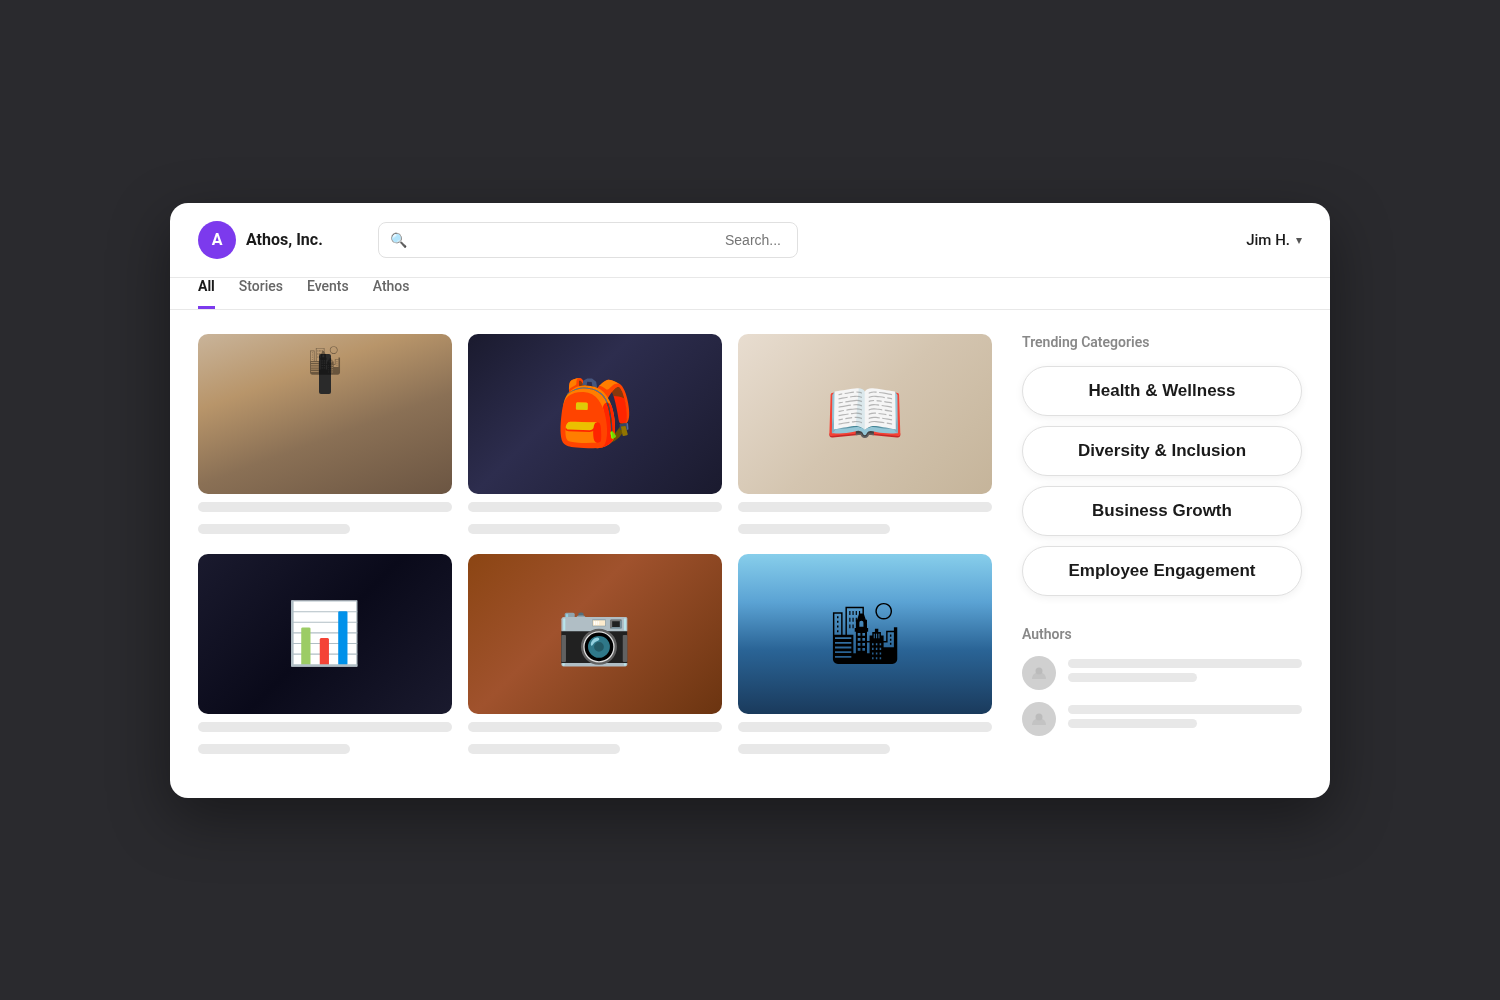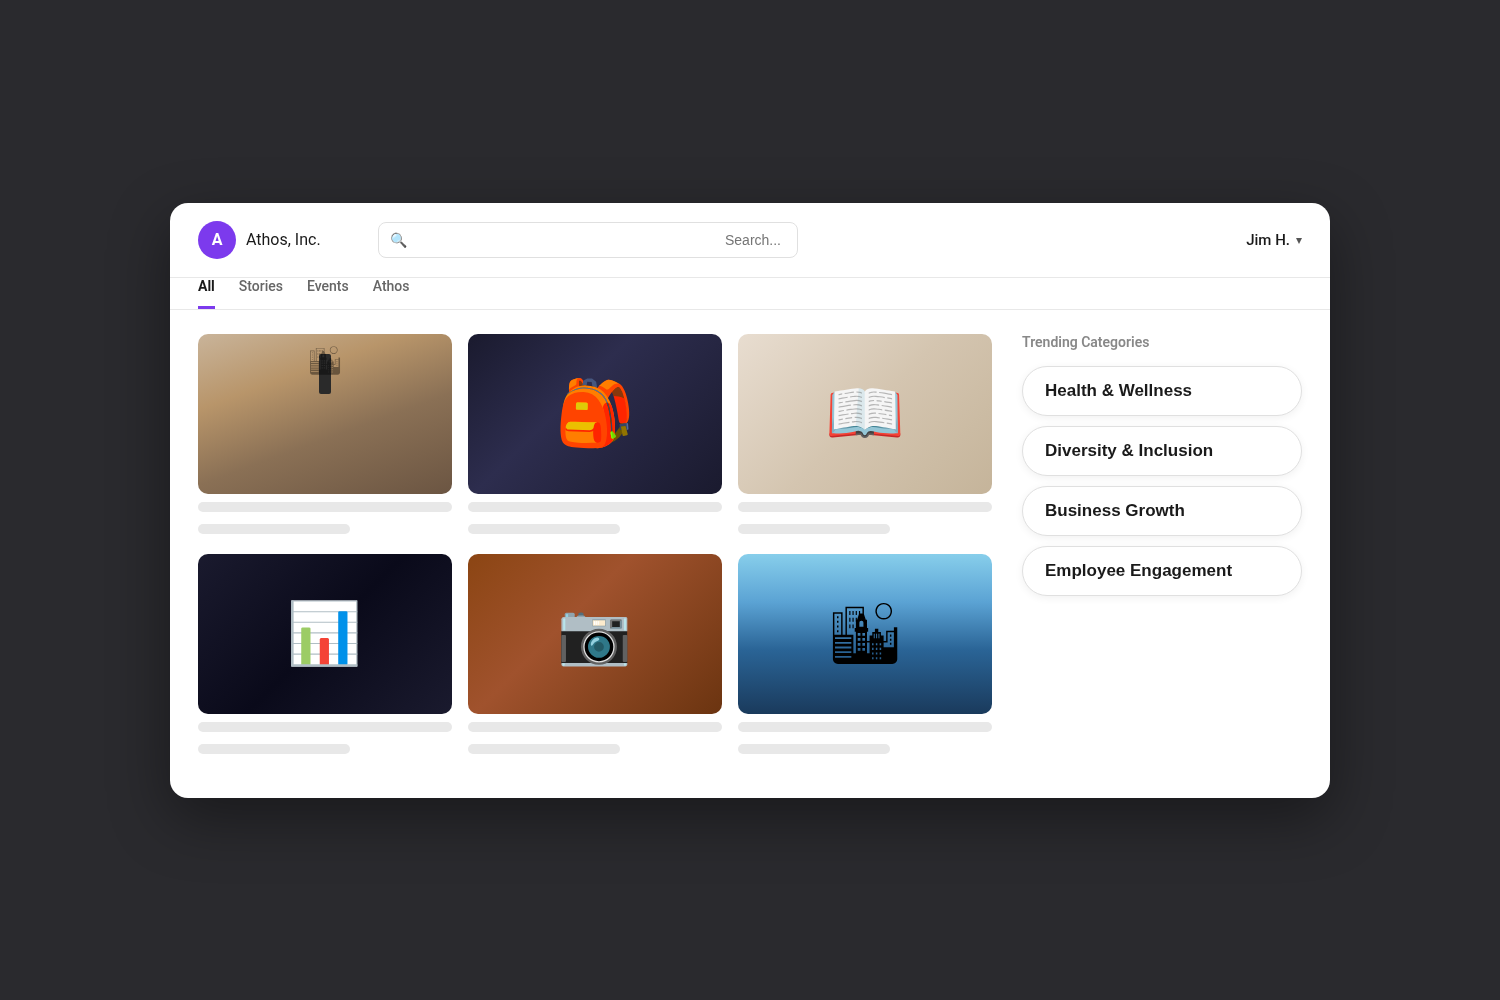--- a/index.html
+++ b/index.html
@@ -47,21 +47,21 @@
       display: flex;
       align-items: center;
       justify-content: center;
       color: white;
       font-weight: bold;
       font-size: 16px;
     }
 
     .company-name {
       font-size: 16px;
-      font-weight: 400;
+      font-weight: 700;
       color: #1a1a1a;
     }
 
     .search-bar {
       flex: 1;
       max-width: 420px;
       position: relative;
     }
 
     .search-bar input {
@@ -291,21 +291,21 @@
 
     .category-pill {
       background: #ffffff;
       border: 1.5px solid #e0e0e0;
       border-radius: 50px;
       padding: 14px 22px;
       font-size: 17px;
       font-weight: 700;
       color: #1a1a1a;
       cursor: pointer;
-      text-align: left;
+      text-align: center;
       box-shadow: 0 2px 8px rgba(0,0,0,0.06);
       transition: all 0.15s;
     }
 
     .authors-section {
       margin-top: 8px;
     }
 
     .authors-title {
       font-size: 14px;
@@ -433,16 +433,45 @@
     <div class="sidebar">
       <div class="sidebar-section-title">Trending Categories</div>
 
       <div class="category-pills">
         <button class="category-pill">Health &amp; Wellness</button>
         <button class="category-pill">Diversity &amp; Inclusion</button>
         <button class="category-pill">Business Growth</button>
         <button class="category-pill">Employee Engagement</button>
       </div>
 
+      <div class="authors-section">
+        <div class="authors-title">Authors</div>
+
+        <div class="author-row">
+          <div class="author-avatar">
+            <svg width="16" height="16" viewBox="0 0 16 16" fill="#bbb">
+              <circle cx="8" cy="6" r="3.5"></circle>
+              <path d="M1 14c0-3.866 3.134-7 7-7s7 3.134 7 7" fill-opacity="0.6"></path>
+            </svg>
+          </div>
+          <div class="author-skeleton">
+            <div class="author-skeleton-line"></div>
+            <div class="author-skeleton-line short"></div>
+          </div>
+        </div>
+
+        <div class="author-row">
+          <div class="author-avatar">
+            <svg width="16" height="16" viewBox="0 0 16 16" fill="#bbb">
+              <circle cx="8" cy="6" r="3.5"></circle>
+              <path d="M1 14c0-3.866 3.134-7 7-7s7 3.134 7 7" fill-opacity="0.6"></path>
+            </svg>
+          </div>
+          <div class="author-skeleton">
+            <div class="author-skeleton-line"></div>
+            <div class="author-skeleton-line short"></div>
+          </div>
+        </div>
+      </div>
     </div>
 
   </div>
 </div>
 
 </body></html>

